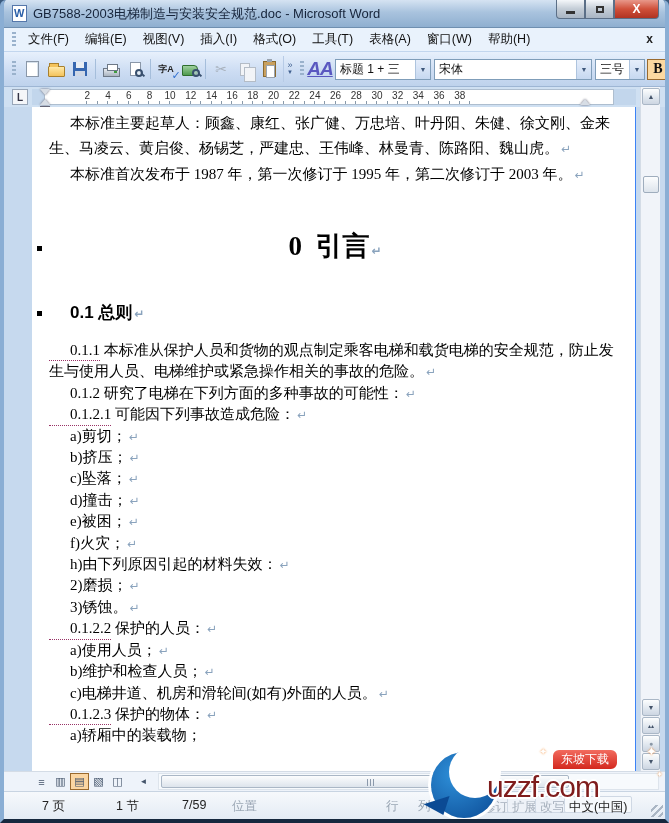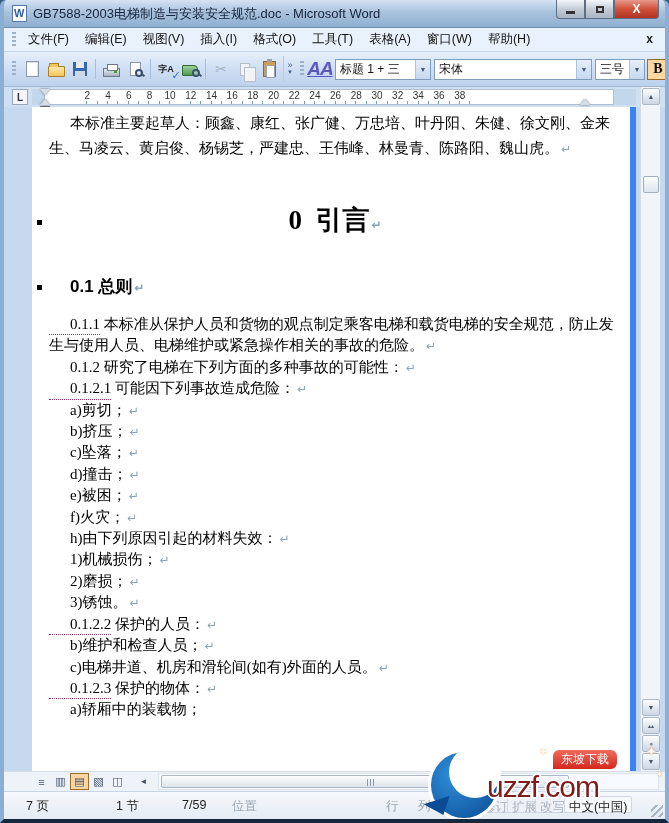--- a/index.html
+++ b/index.html
@@ -75,21 +75,21 @@
   .rnums{position:absolute;left:45px;top:1px;display:flex;}
   .rnum{width:20.7px;text-align:center;font-size:10px;color:#333;flex:none;}
   .rticks{position:absolute;left:45px;top:12px;width:393px;height:3px;
     background:repeating-linear-gradient(to right,transparent 0 9.35px,#8899aa 9.35px 10.35px);}
   .ind-tri-down{position:absolute;left:8px;top:0;width:0;height:0;border-left:5px solid transparent;border-right:5px solid transparent;border-top:6px solid #d7dde5;filter:drop-shadow(0 0 1px #667);}
   .ind-tri-up{position:absolute;left:8px;bottom:0;width:0;height:0;border-left:5px solid transparent;border-right:5px solid transparent;border-bottom:6px solid #d7dde5;filter:drop-shadow(0 0 1px #667);}
   .ind-box{position:absolute;left:8px;top:16px;width:10px;height:5px;background:#d7dde5;border:1px solid #667;}
   .ind-right{position:absolute;left:548px;bottom:0;width:0;height:0;border-left:5px solid transparent;border-right:5px solid transparent;border-bottom:6px solid #d7dde5;filter:drop-shadow(0 0 1px #667);}
   
   .docarea{position:absolute;left:0;top:107px;width:661px;height:664px;background:#c6d9ee;overflow:hidden;}
-  .page{position:absolute;left:28px;top:0;width:604px;height:664px;background:#fff;border-right:6px solid #3b82f6;overflow:hidden;}
+  .page{position:absolute;left:28px;top:0;width:604px;height:664px;background:#fff;border-right:1px solid #3b82f6;overflow:hidden;}
   .doc-content{position:absolute;left:17px;top:4px;width:572px;
     font-family:"Liberation Serif","DejaVu Serif",serif;color:#000;}
   .para{position:relative;white-space:pre-wrap;}
   .para.intro{font-size:15px;line-height:25px;text-indent:21px;}
   .para.b{font-size:15px;line-height:20.4px;text-indent:21px;}
   .para.lead{font-size:15px;line-height:20.4px;text-indent:0;}
   .para.lead .lead{display:inline-block;padding-left:21px;border-bottom:1px dotted #993366;}
   .para.h1{font-size:27px;font-weight:bold;text-align:center;line-height:36px;margin-top:40px;text-indent:0;}
   .para.h2{font-family:"Liberation Sans","DejaVu Sans",sans-serif;font-size:17px;font-weight:bold;line-height:24px;margin-top:32px;margin-bottom:14px;text-indent:21px;}
   .hbullet{position:absolute;left:-12px;top:50%;margin-top:-3px;width:5px;height:5px;background:#000;}
@@ -271,36 +271,37 @@
       <div class="ind-right"></div>
     </div>
     <div class="ind-box" style="left:36px;top:19px;"></div>
   </div>
 
   <div class="docarea">
     <div class="page">
       <div class="doc-content">
 
       <div class="para intro"><span>本标准主要起草人：顾鑫、康红、张广健、万忠培、叶丹阳、朱健、徐文刚、金来生、马凌云、黄启俊、杨锡芝，严建忠、王伟峰、林曼青、陈路阳、魏山虎。</span><span class="pmark">↵</span></div>
+          <div class="para intro"><span>本标准首次发布于 1987 年，第一次修订于 1995 年，第二次修订于 2003 年。</span><span class="pmark">↵</span></div>
           <div class="para h1"><span class="hbullet"></span><span>0  引言</span><span class="pmark">↵</span></div>
           <div class="para h2"><span class="hbullet"></span><span>0.1 总则</span><span class="pmark">↵</span></div>
           <div class="para lead"><span class="lead">0.1.1</span><span> 本标准从保护人员和货物的观点制定乘客电梯和载货电梯的安全规范，防止发生与使用人员、电梯维护或紧急操作相关的事故的危险。</span><span class="pmark">↵</span></div>
           <div class="para b"><span>0.1.2 研究了电梯在下列方面的多种事故的可能性：</span><span class="pmark">↵</span></div>
           <div class="para lead"><span class="lead">0.1.2.1</span><span> 可能因下列事故造成危险：</span><span class="pmark">↵</span></div>
           <div class="para b"><span>a)剪切；</span><span class="pmark">↵</span></div>
           <div class="para b"><span>b)挤压；</span><span class="pmark">↵</span></div>
           <div class="para b"><span>c)坠落；</span><span class="pmark">↵</span></div>
           <div class="para b"><span>d)撞击；</span><span class="pmark">↵</span></div>
           <div class="para b"><span>e)被困；</span><span class="pmark">↵</span></div>
           <div class="para b"><span>f)火灾；</span><span class="pmark">↵</span></div>
           <div class="para b"><span>h)由下列原因引起的材料失效：</span><span class="pmark">↵</span></div>
-          <div class="para b"><span>1)机械损伤；</span><span class="pmark">↵</span></div>
           <div class="para b"><span>2)磨损；</span><span class="pmark">↵</span></div>
           <div class="para b"><span>3)锈蚀。</span><span class="pmark">↵</span></div>
           <div class="para lead"><span class="lead">0.1.2.2</span><span> 保护的人员：</span><span class="pmark">↵</span></div>
+          <div class="para b"><span>a)使用人员；</span><span class="pmark">↵</span></div>
           <div class="para b"><span>b)维护和检查人员；</span><span class="pmark">↵</span></div>
           <div class="para b"><span>c)电梯井道、机房和滑轮间(如有)外面的人员。</span><span class="pmark">↵</span></div>
           <div class="para lead"><span class="lead">0.1.2.3</span><span> 保护的物体：</span><span class="pmark">↵</span></div>
           <div class="para b"><span>a)轿厢中的装载物；</span></div>
         </div>
     </div>
   </div>
 
   <div class="vscroll">
     <div class="sbtn">
@@ -345,21 +346,21 @@
         <span>◄</span>
       </div>
     <div class="htrack">
       <div class="hthumb">
           <div class="hgrip"></div>
         </div>
     </div>
   </div>
 
   <div class="statusbar">
-    <span class="s" style="left:22px;">7 页</span>
+    <span class="s" style="left:38px;">7 页</span>
     <span class="s" style="left:112px;">1 节</span>
     <span class="s" style="left:178px;">7/59</span>
     <span class="s dim" style="left:228px;">位置</span>
     <span class="s dim" style="left:382px;">行</span>
     <span class="s dim" style="left:414px;">列</span>
     <span class="sbox" style="left:442px;">录制</span>
     <span class="sbox" style="left:474px;">修订</span>
     <span class="sbox" style="left:503px;">扩展</span>
     <span class="sbox" style="left:531px;">改写</span>
     <span class="sbox on" style="left:560px;">中文(中国)</span>

